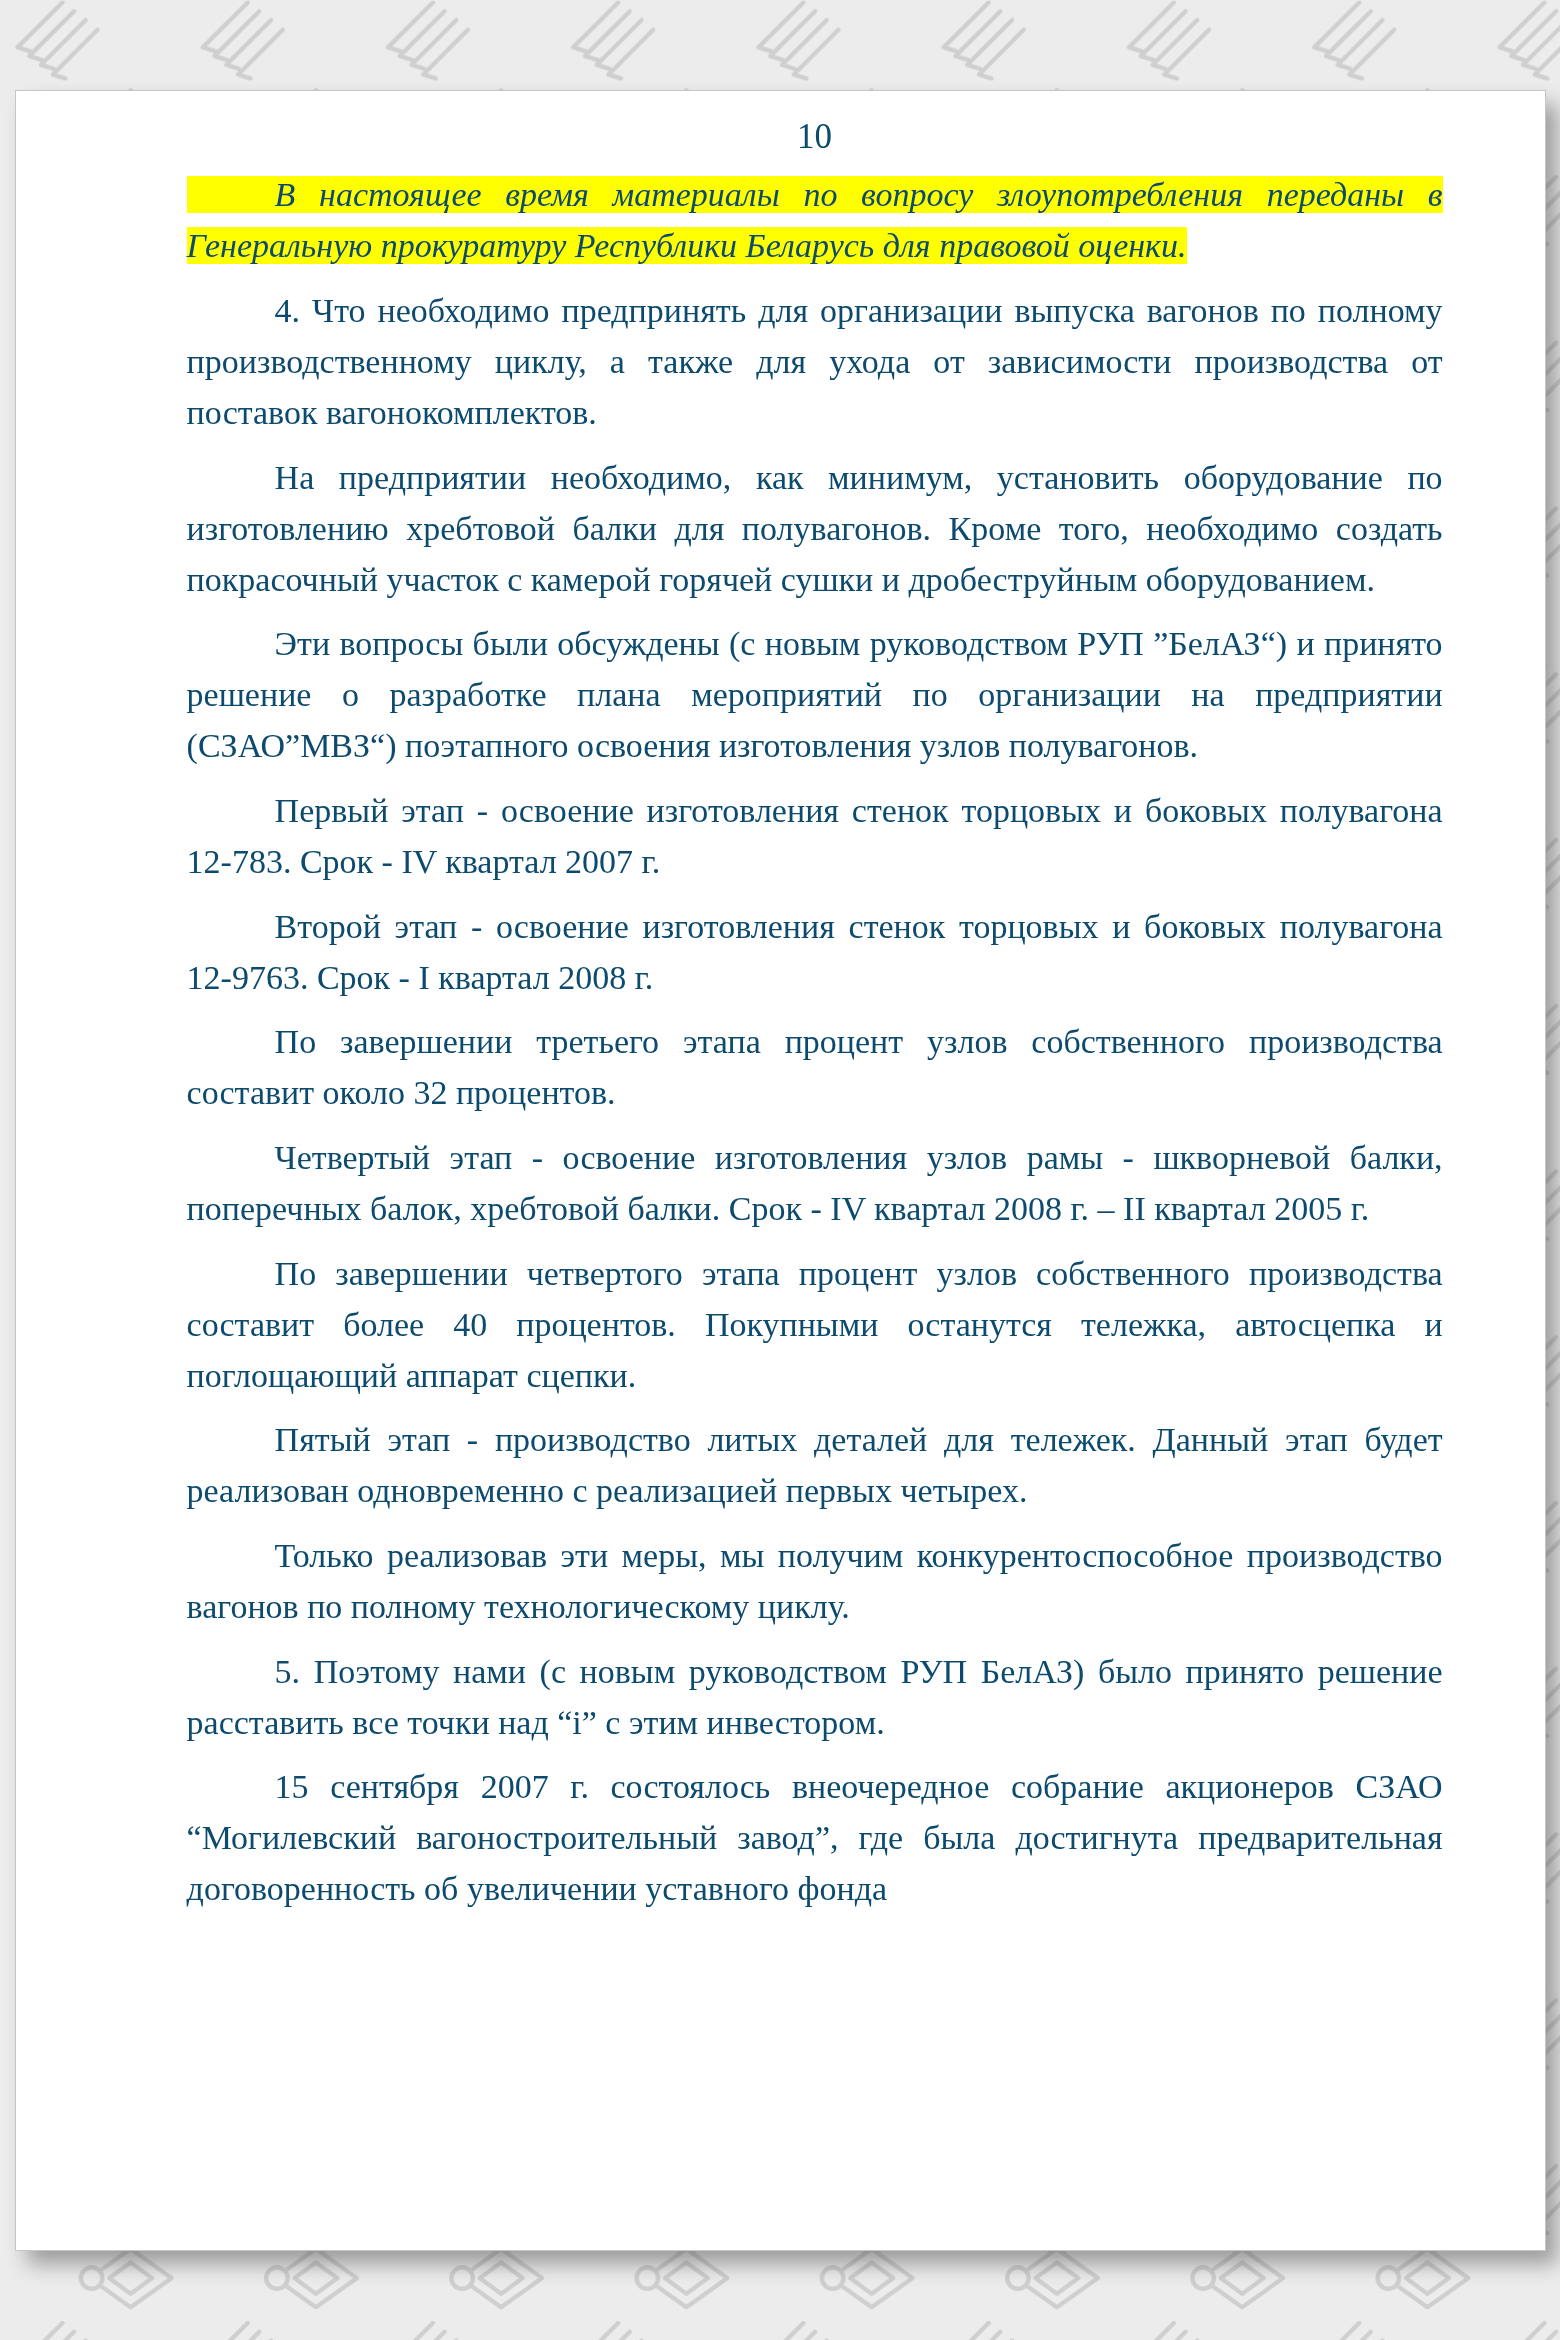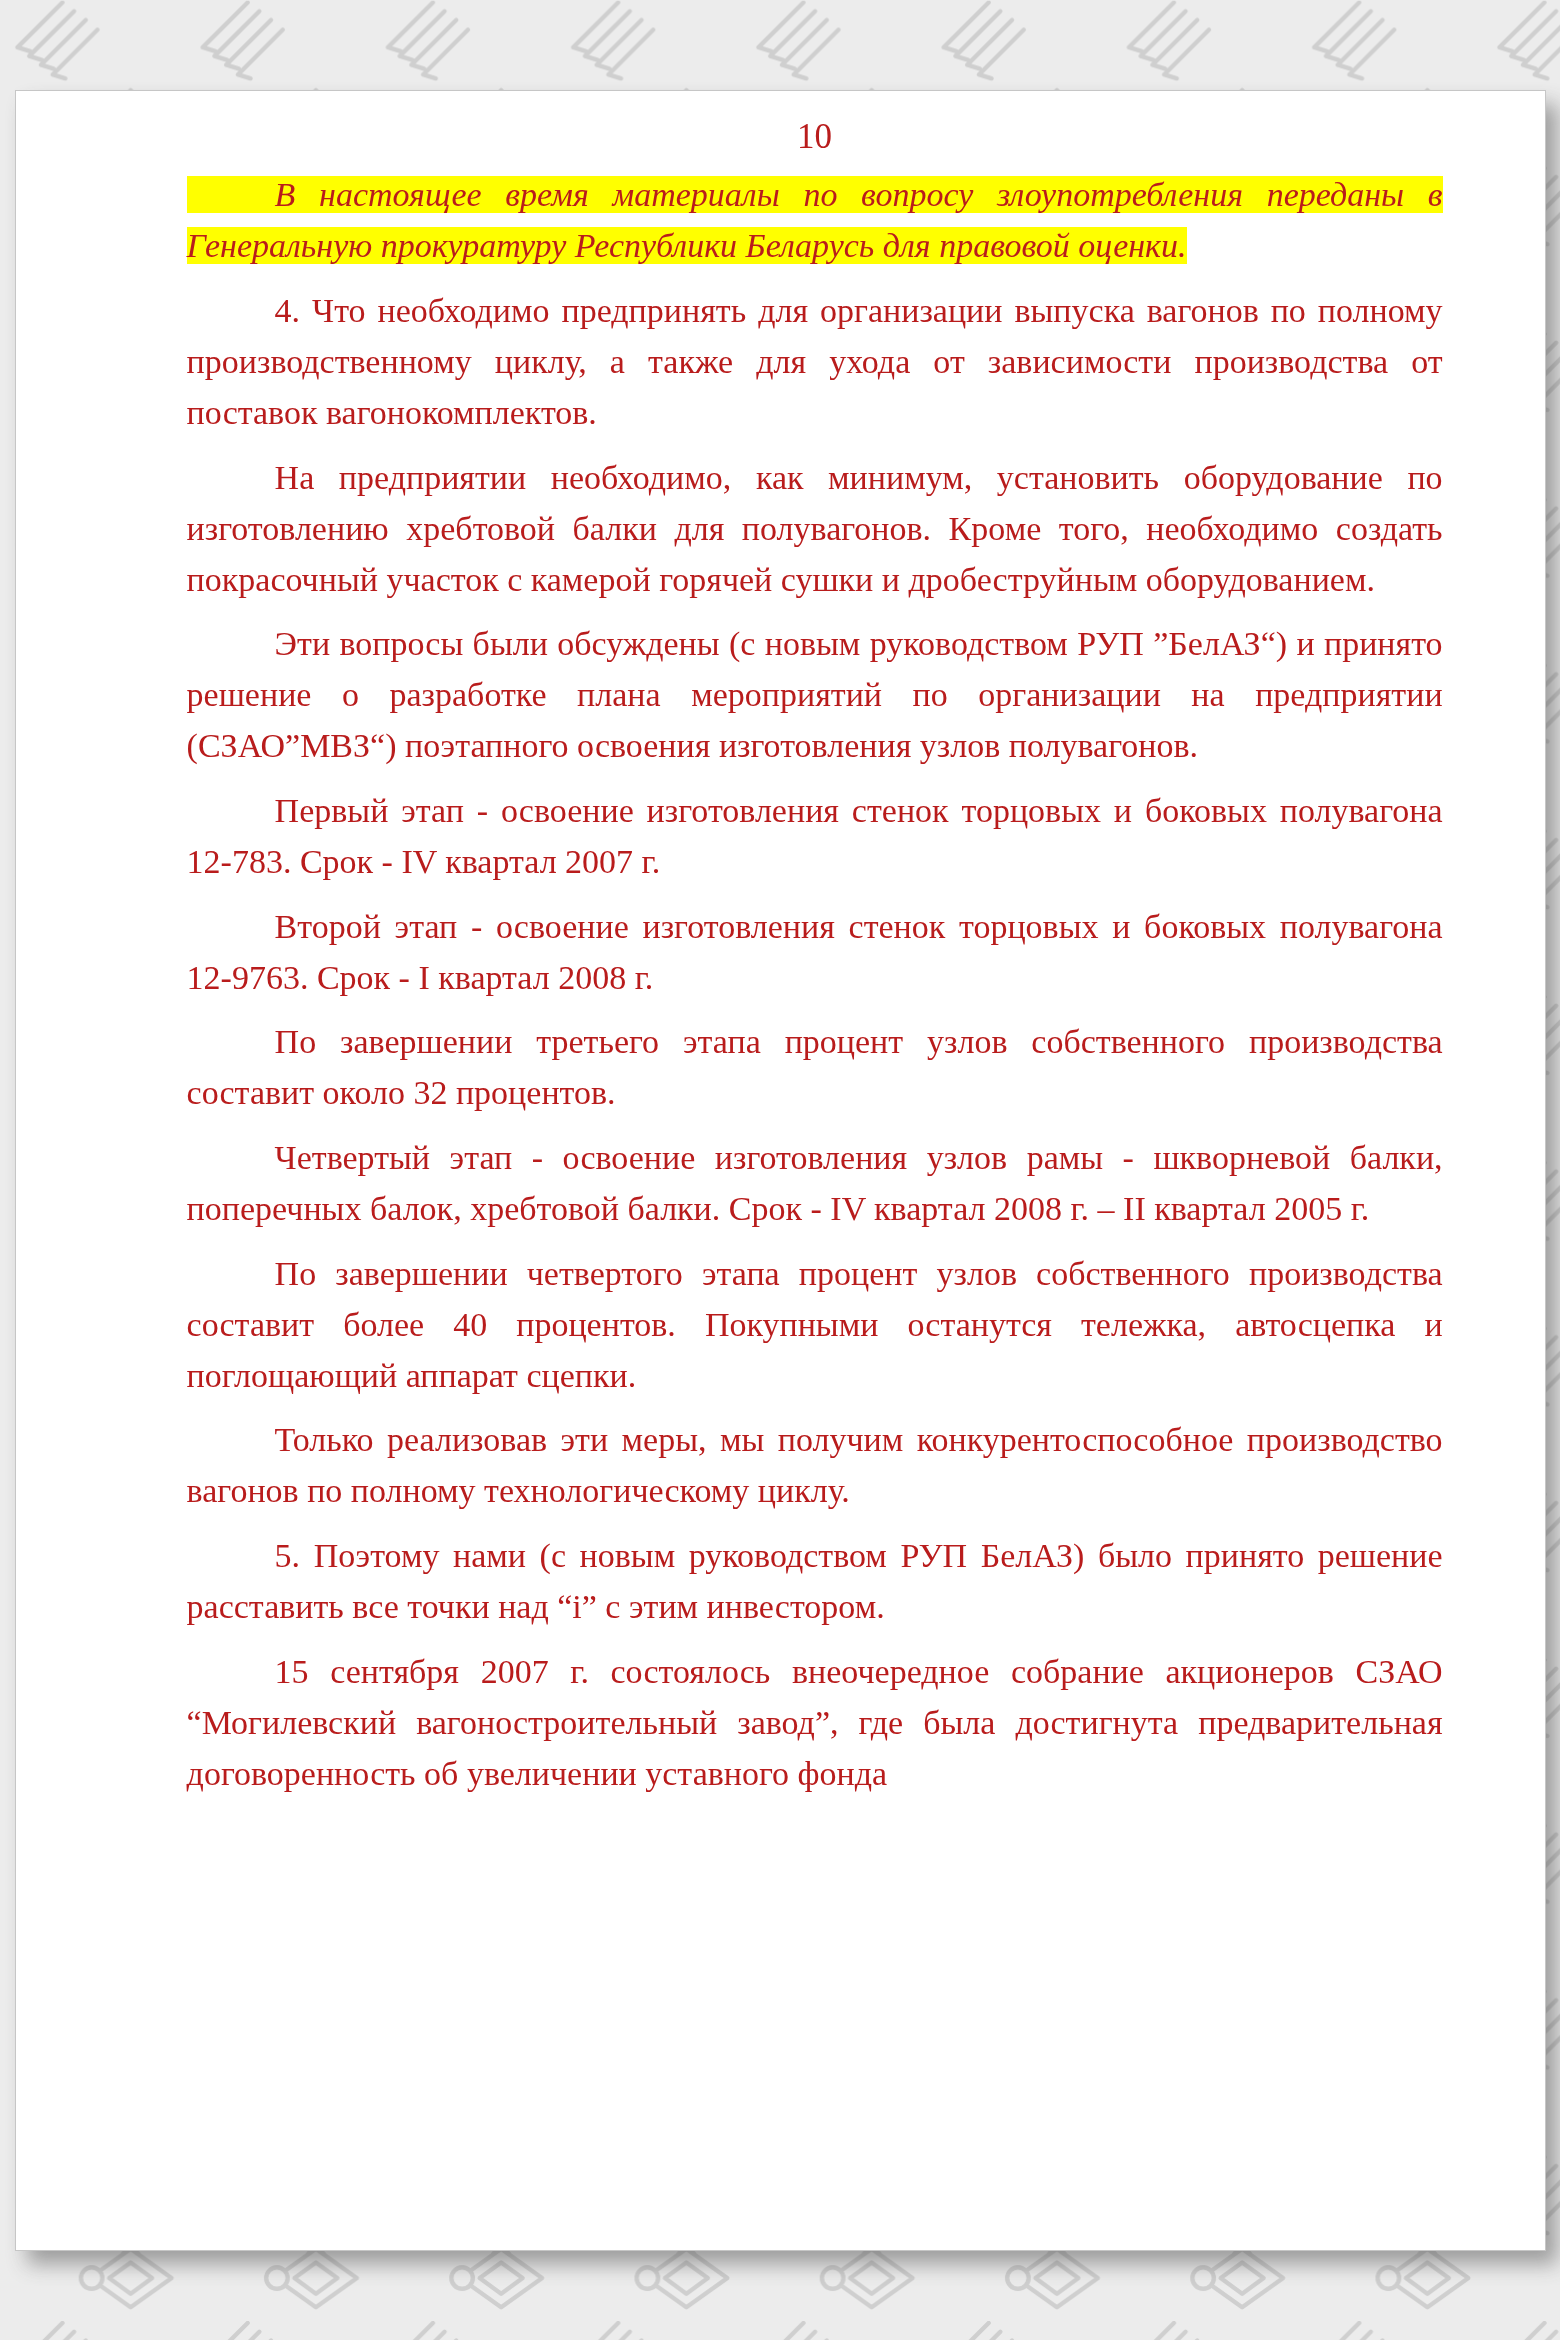--- a/index.html
+++ b/index.html
@@ -11,21 +11,21 @@
   }
   .bgpattern{position:absolute;left:0;top:0;width:1560px;height:2341px;display:block;}
   .sheet{
     position:absolute;left:14.6px;top:90px;
     width:1531px;height:2161px;
     box-sizing:border-box;
     background:#ffffff;
     border:1px solid #c6c6c6;
     box-shadow:11.7px 13.7px 19.5px rgba(60,60,60,.45);
     padding:23.4px 102px 0 171px;
-    color:#b91c1c;
+    color:#0c4a6e;
     font-size:34px;
   }
   .pageno{
     text-align:center;
     font-size:35px;
     line-height:45px;
     margin:0 0 9.8px 0;
   }
   .para{
     margin:0 0 13.7px 0;
@@ -82,20 +82,21 @@
 
   <p class="para">Второй этап - освоение изготовления стенок торцовых и боковых полувагона 12-9763. Срок - I квартал 2008 г.</p>
 
 
   <p class="para">По завершении третьего этапа процент узлов собственного производства составит около 32 процентов.</p>
 
   <p class="para">Четвертый этап - освоение изготовления узлов рамы - шкворневой балки, поперечных балок, хребтовой балки. Срок - IV квартал 2008 г. – II квартал 2005 г.</p>
 
   <p class="para">По завершении четвертого этапа процент узлов собственного производства составит более 40 процентов. Покупными останутся тележка, автосцепка и поглощающий аппарат сцепки.</p>
 
+  <p class="para">Пятый этап - производство литых деталей для тележек. Данный этап будет реализован одновременно с реализацией первых четырех.</p>
 
   <p class="para">Только реализовав эти меры, мы получим конкурентоспособное производство вагонов по полному технологическому циклу.</p>
 
   <p class="para bold">5. Поэтому нами (с новым руководством РУП БелАЗ) было принято решение расставить все точки над “i” с этим инвестором.</p>
 
   <p class="para">15 сентября 2007 г. состоялось внеочередное собрание акционеров СЗАО “Могилевский вагоностроительный завод”, где была достигнута предварительная договоренность об увеличении уставного фонда</p>
 
 </div>
 
 

